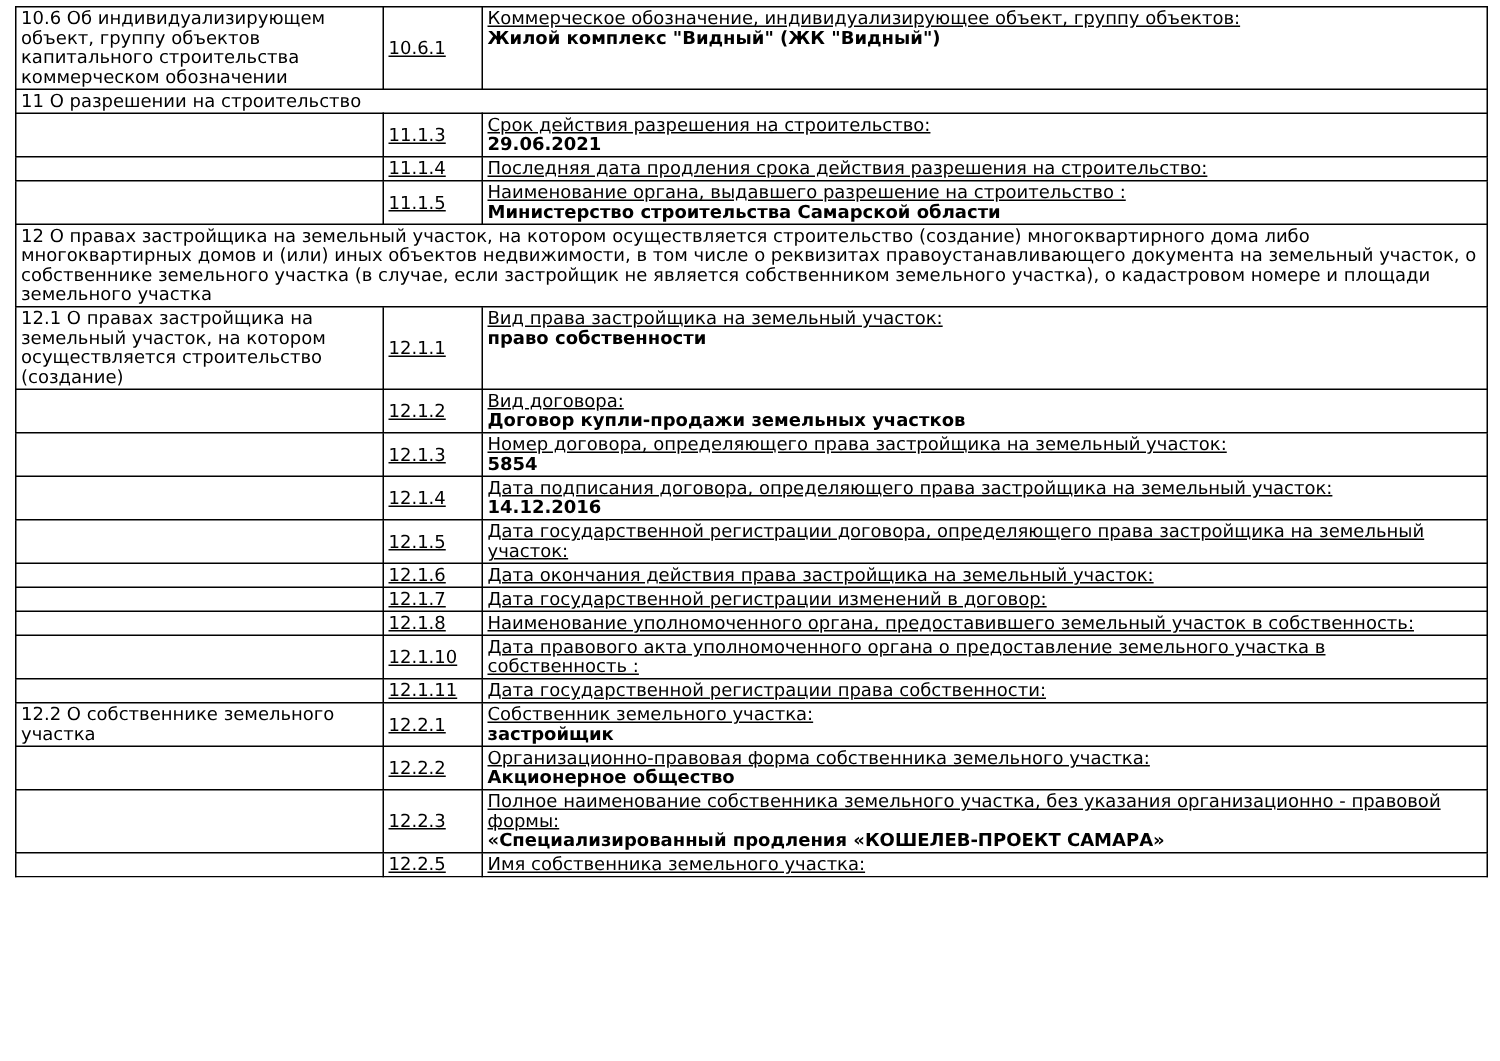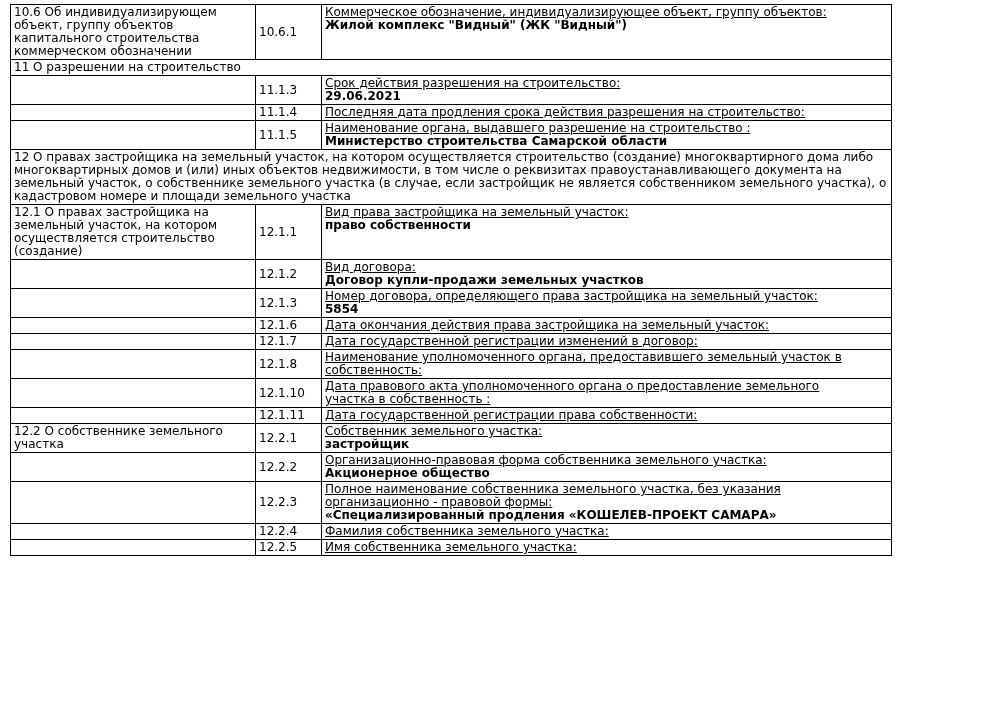--- a/index.html
+++ b/index.html
@@ -6,34 +6,34 @@
   html, body { margin: 0; padding: 0; background: #ffffff; }
   body {
     font-family: "DejaVu Sans", "Liberation Sans", sans-serif;
     color: #000;
     width: 1000px;
   }
   .page { padding: 4px 8px 0 10px; }
   table.decl {
     border-collapse: collapse;
     table-layout: fixed;
-    width: 882px;
+    width: 982px;
   }
   td {
     border: 1.5px solid #000;
     vertical-align: top;
     padding: 1px 3px;
     font-size: 12px;
     line-height: 13px;
     letter-spacing: 0;
     overflow: hidden;
     word-wrap: break-word;
   }
   td.c1 { }
-  td.c2 { vertical-align: middle; }
+  td.c2 { vertical-align: middle; text-decoration: underline; }
   td.c3 { }
   td.sec { }
   .lbl { padding-right: 26px; text-decoration: underline; }
   .val { font-weight: bold; }
 </style>
 </head>
 <body>
 
 <div class="page">
   <table class="decl">
@@ -110,21 +110,37 @@
 
       <tr>
         <td class="c1"></td>
         <td class="c2">12.1.3</td>
         <td class="c3">
           <div class="lbl">Номер договора, определяющего права застройщика на земельный участок:</div>
           <div class="val">5854</div>
         </td>
       </tr>
 
-
+      <tr>
+        <td class="c1"></td>
+        <td class="c2">12.1.4</td>
+        <td class="c3">
+          <div class="lbl">Дата подписания договора, определяющего права застройщика на земельный участок:</div>
+          <div class="val">14.12.2016</div>
+        </td>
+      </tr>
+
+      <tr>
+        <td class="c1"></td>
+        <td class="c2">12.1.5</td>
+        <td class="c3">
+          <div class="lbl">Дата государственной регистрации договора, определяющего права застройщика на земельный участок:</div>
+          <div class="val"></div>
+        </td>
+      </tr>
 
       <tr>
         <td class="c1"></td>
         <td class="c2">12.1.6</td>
         <td class="c3">
           <div class="lbl">Дата окончания действия права застройщика на земельный участок:</div>
           <div class="val"></div>
         </td>
       </tr>
 
@@ -185,28 +201,20 @@
 
       <tr>
         <td class="c1"></td>
         <td class="c2">12.2.3</td>
         <td class="c3">
           <div class="lbl">Полное наименование собственника земельного участка, без указания организационно - правовой формы:</div>
           <div class="val">«Специализированный продления «КОШЕЛЕВ-ПРОЕКТ САМАРА»</div>
         </td>
       </tr>
 
-      <tr>
-        <td class="c1"></td>
-        <td class="c2">12.2.4</td>
-        <td class="c3">
-          <div class="lbl">Фамилия собственника земельного участка:</div>
-          <div class="val"></div>
-        </td>
-      </tr>
 
       <tr>
         <td class="c1"></td>
         <td class="c2">12.2.5</td>
         <td class="c3">
           <div class="lbl">Имя собственника земельного участка:</div>
           <div class="val"></div>
         </td>
       </tr>
 

